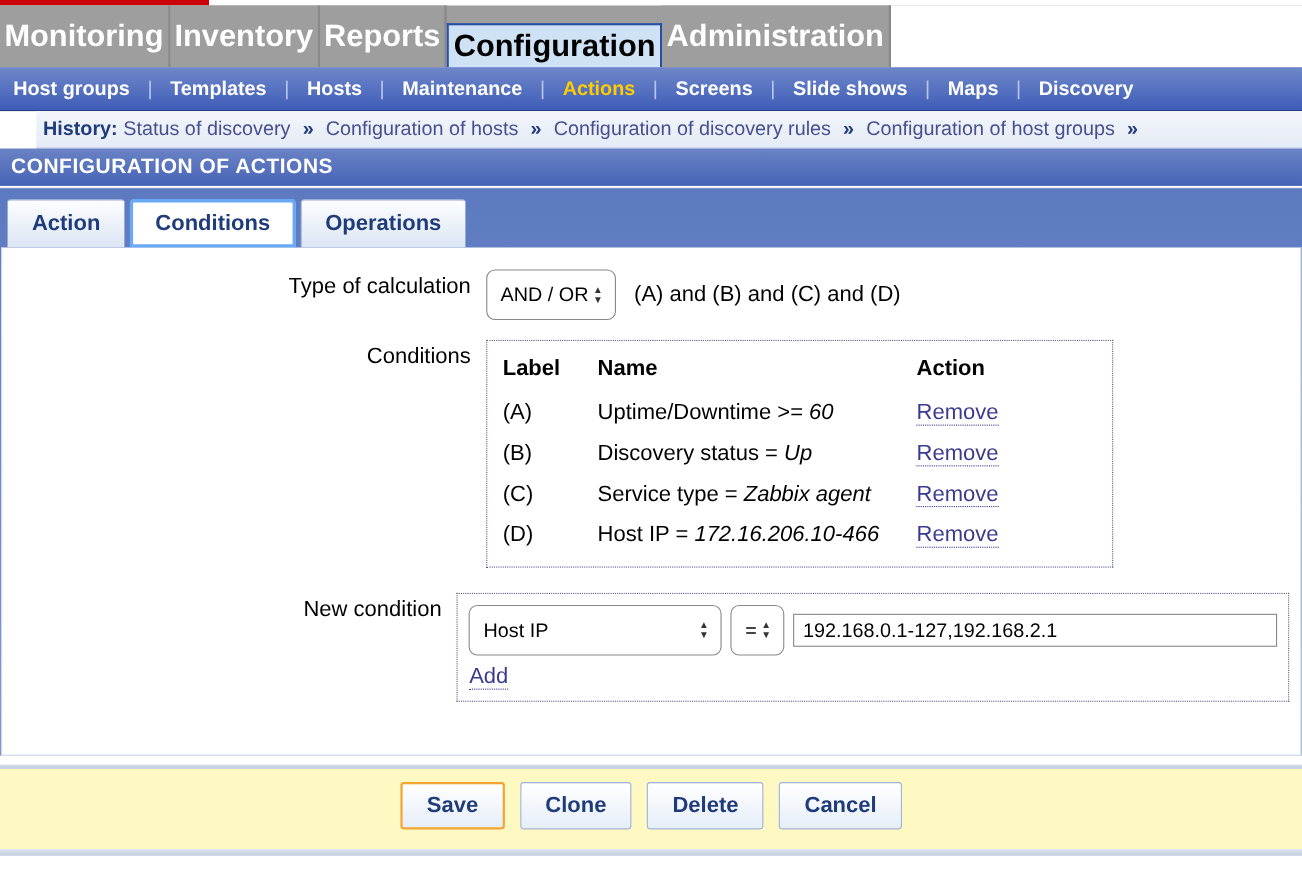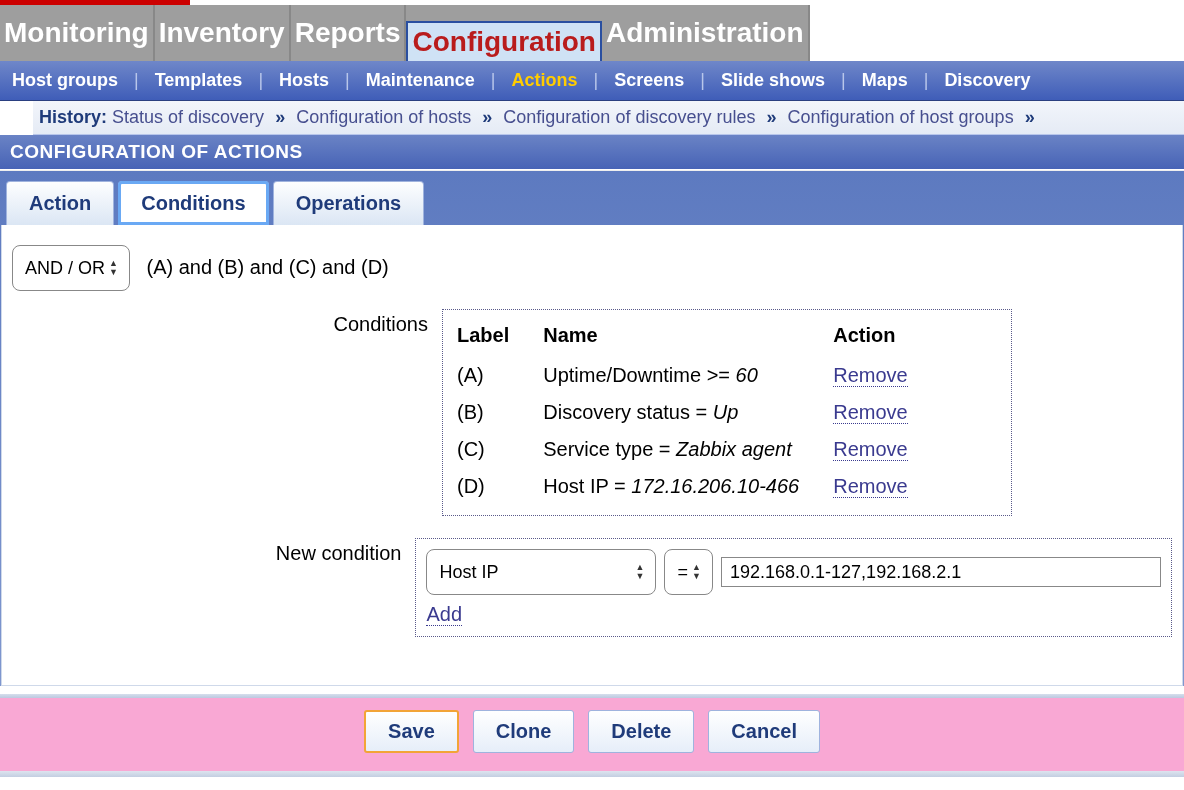--- a/index.html
+++ b/index.html
@@ -30,21 +30,21 @@
   .main-nav-item {
     display:flex; align-items:center; justify-content:center;
     padding: 0 4px;
     font-size: 28px; font-weight: bold; color: #fff;
     background: #9e9e9e;
     border-right: 2px solid #888;
     cursor: pointer;
   }
   .main-nav-item.selected {
     background: #cfe2f5;
-    color: #b91c1c;
+    color: #000000;
     border: 2px solid #2a4fa0;
     border-bottom: none;
     margin-top:16px;
   }
   .main-nav-fill { flex:1; background: #fff; }
 
   
   .sub-nav {
     display:flex; align-items:center;
     background: linear-gradient(#6f87c9, #3f5db8);
@@ -186,21 +186,21 @@
   }
   .newcond-row { display:flex; align-items:center; gap:8px; margin-bottom:8px; }
   .text-input {
     height:30px; border:1px solid #888;
     font-size:18px; padding:2px 8px; width:440px;
   }
 
   
   .hr-sep { height:4px; background:linear-gradient(#d6deec,#bcc9e0); margin-top:8px; }
   .button-row {
-    background:#f9a8d4;
+    background:#fef9c3;
     padding:12px 0 18px 0;
     display:flex; justify-content:center; gap:14px;
   }
   .btn {
     border:1px solid #9fb3de;
     background:linear-gradient(#fff,#e6eef9);
     color:#1f3b7a;
     font-weight:bold;
     font-size:20px;
     padding:8px 22px;
@@ -269,20 +269,21 @@
 <div class="inner-wrap">
   <div class="inner-tabs">
     <div class="inner-tab">Action</div>
     <div class="inner-tab selected">Conditions</div>
     <div class="inner-tab">Operations</div>
   </div>
 
   <div class="content-area">
 
     <div class="form-row">
+      <div class="form-label">Type of calculation</div>
       <div class="form-field">
         <span class="select">
           <span>AND / OR</span>
           <span class="spin">▲<br>▼</span>
         </span>
         <span class="calc-desc">(A) and (B) and (C) and (D)</span>
       </div>
     </div>
 
     <div class="form-row">

